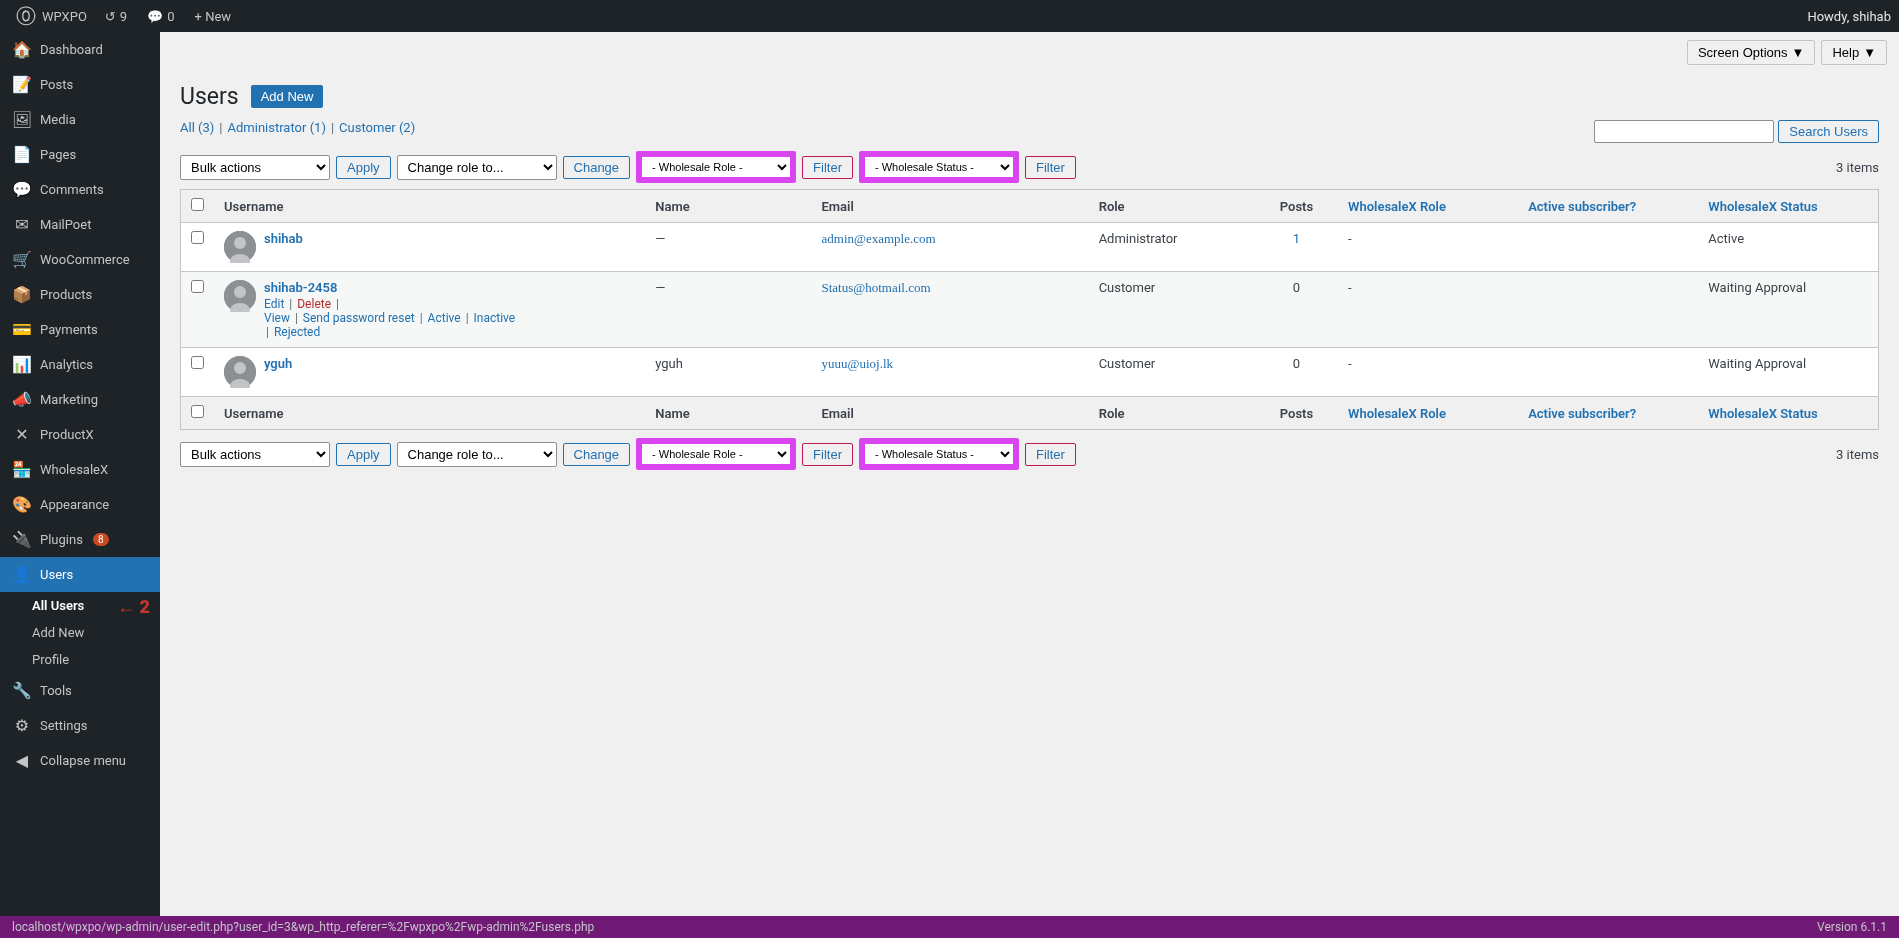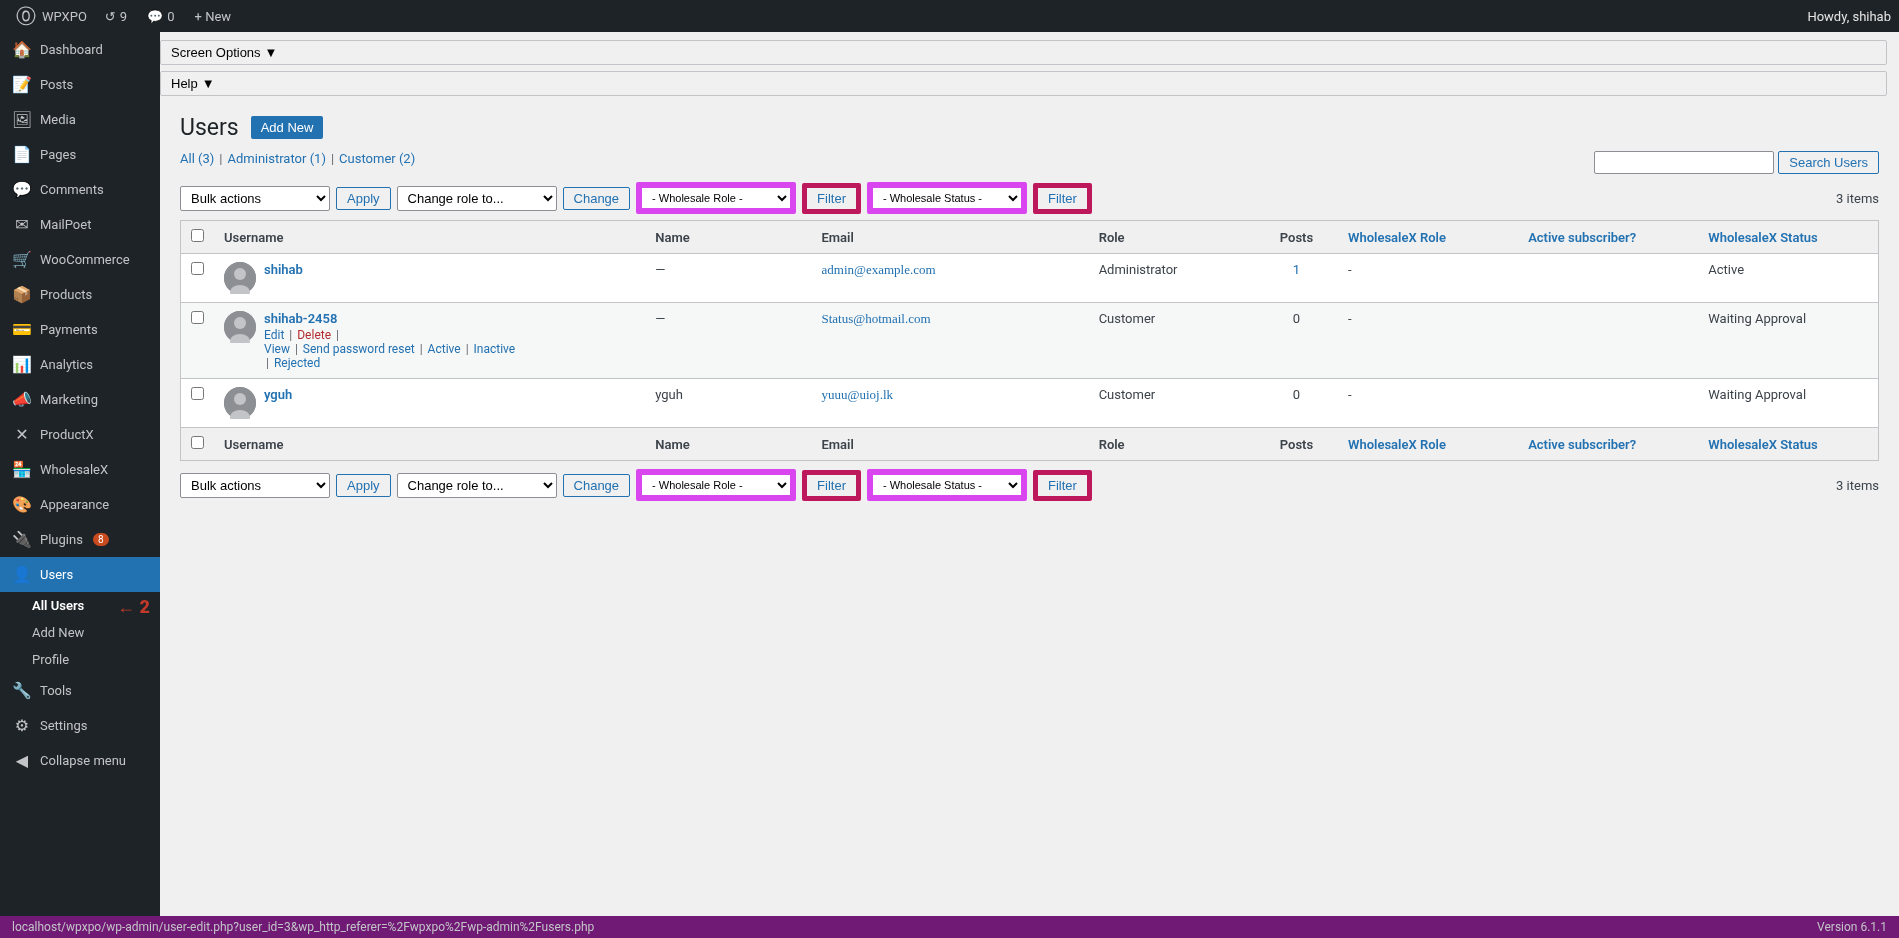--- a/index.html
+++ b/index.html
@@ -179,21 +179,21 @@
     .wholesale-select {
       border: 6px solid #d946ef;
       padding: 3px 6px;
       font-size: 11px;
       border-radius: 2px;
       background: #fff;
       min-width: 160px;
     }
     .filter-btn {
       background: #f0f0f1;
-      border: 5px solid #be185d;
+      border: 1px solid #be185d;
       color: #2271b1;
       padding: 3px 10px;
       cursor: pointer;
       font-size: 13px;
       border-radius: 2px;
     }
     .items-count { margin-left: auto; font-size: 13px; color: #3c434a; }
 
     
     .wp-list-table {
@@ -392,21 +392,21 @@
       <span>Settings</span>
     </div>
     <div class="sidebar-item">
       <span class="icon">◀</span>
       <span>Collapse menu</span>
     </div>
   </div>
 
   <div class="main-content">
 
-    <div style="display:flex; justify-content:flex-end; padding:8px 12px 0 0; gap:6px;flex-direction:column;">
+    <div style="display:flex; justify-content:flex-end; padding:8px 12px 0 0; gap:6px;">
       <button class="screen-options-btn">
         <span>Screen Options</span>
         <span>▼</span>
       </button>
       <button class="help-btn">
         <span>Help</span>
         <span>▼</span>
       </button>
     </div>
 

